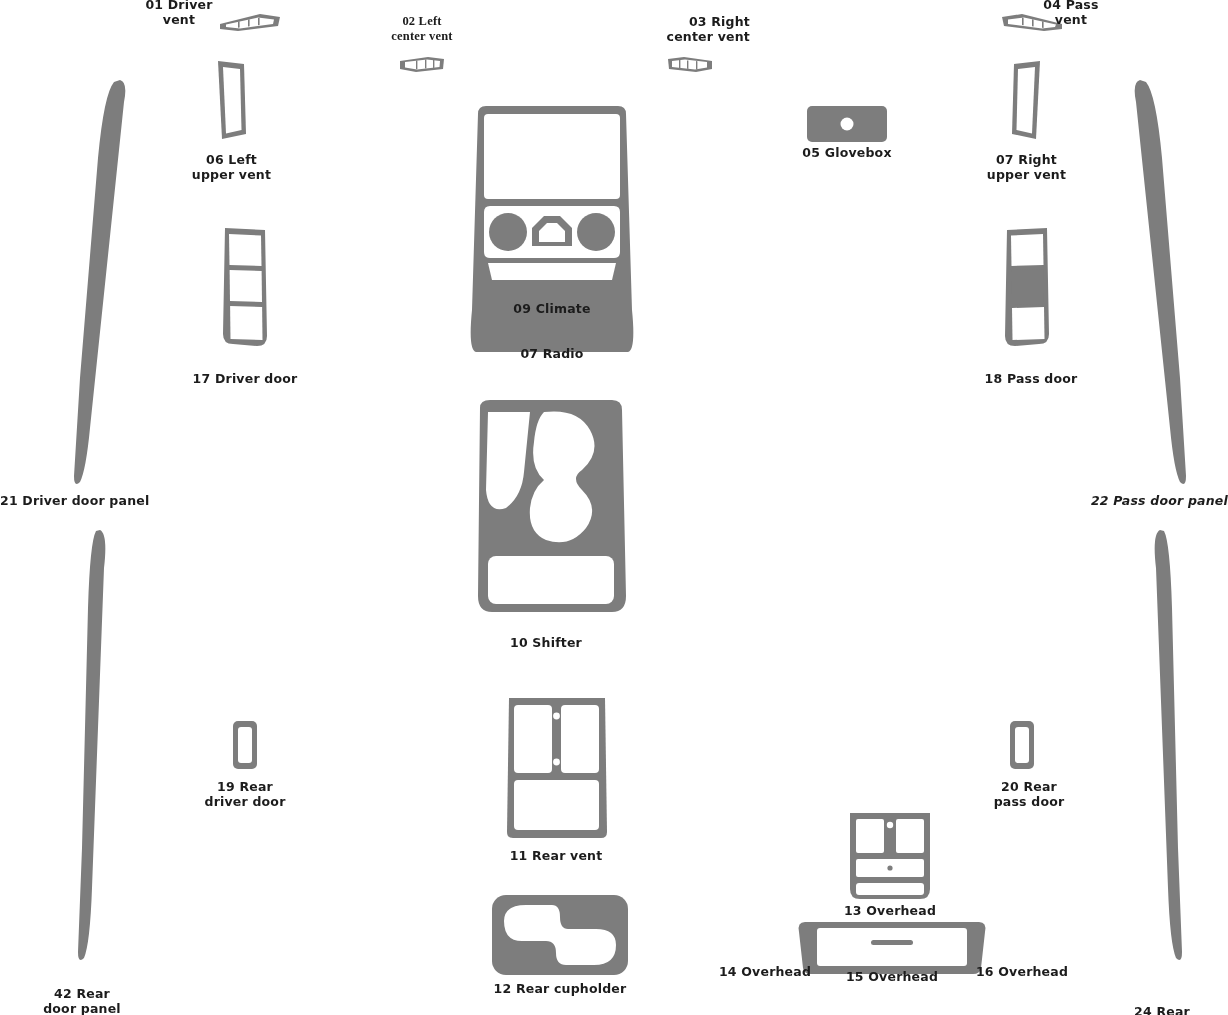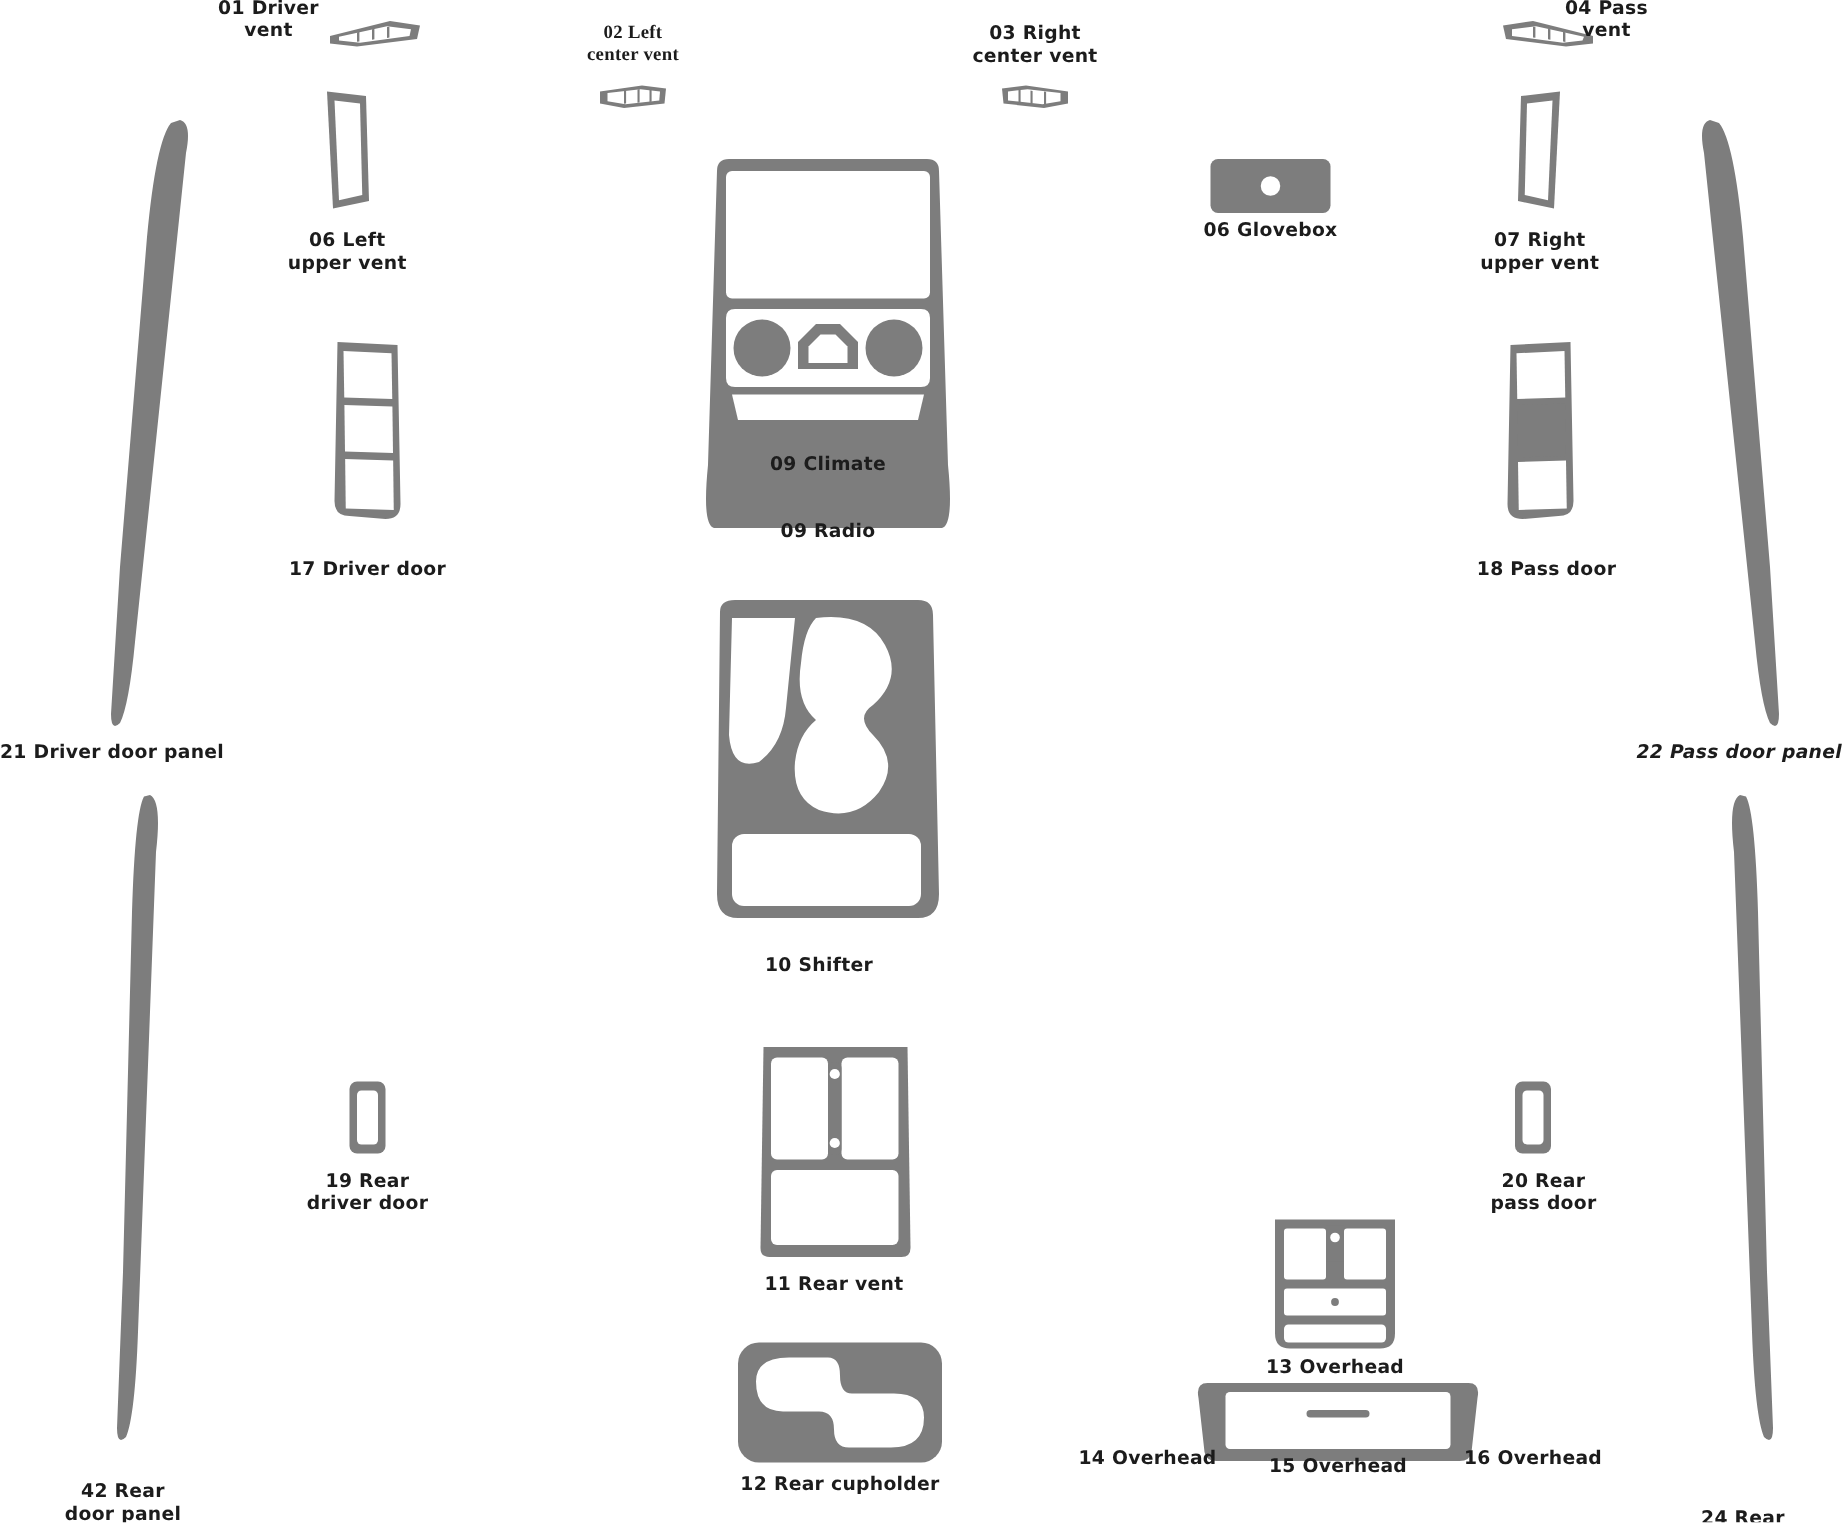--- a/index.html
+++ b/index.html
@@ -73,42 +73,42 @@
 
   <div class="part" style="left:666px; top:55px;">
     <svg width="48" height="18" viewBox="0 0 48 18">
       <path class="fillgray" d="M2,4 L18,2 L46,6 L46,14 L30,17 L3,14 Z"></path>
       <path class="fillwhite" d="M6,6 L19,4.5 L41,7 L41,12.5 L29,14.5 L6,12 Z"></path>
       <path class="fillgray" d="M13,4.8 L14.4,5 L14.4,13.2 L13,13 Z"></path>
       <path class="fillgray" d="M21,5.4 L22.4,5.6 L22.4,14 L21,13.8 Z"></path>
       <path class="fillgray" d="M30,6 L31.4,6.2 L31.4,14.5 L30,14.6 Z"></path>
     </svg>
   </div>
-  <div class="lbl" style="left:630px; top:14px; width:120px;">03 Right
+  <div class="lbl" style="left:630px; top:14px; width:120px;text-align:right;">03 Right
 center vent</div>
 
   <div class="part" style="left:1000px; top:12px;">
     <svg width="64" height="20" viewBox="0 0 64 20">
       <path class="fillgray" d="M2,5 L22,2 L62,12 L62,17 L44,19 L4,14 Z"></path>
       <path class="fillwhite" d="M8,7.5 L24,5.5 L56,12.5 L55,15 L42,16.5 L8,12 Z"></path>
       <path class="fillgray" d="M22,5.8 L23.6,6 L23.6,13.2 L22,13 Z"></path>
       <path class="fillgray" d="M32,7.2 L33.6,7.5 L33.6,14.5 L32,14.2 Z"></path>
       <path class="fillgray" d="M42,9.2 L43.6,9.5 L43.6,16 L42,15.7 Z"></path>
     </svg>
   </div>
   <div class="lbl" style="left:1012px; top:-3px; width:118px;">04 Pass
 vent</div>
 
   <div class="part" style="left:807px; top:106px;">
     <svg width="80" height="36" viewBox="0 0 80 36">
       <rect class="fillgray" x="0" y="0" width="80" height="36" rx="5"></rect>
       <circle class="fillwhite" cx="40" cy="18" r="6.5"></circle>
     </svg>
   </div>
-  <div class="lbl" style="left:777px; top:145px; width:140px;">06 Glovebox</div>
+  <div class="lbl" style="left:777px; top:145px; width:140px;">05 Glovebox</div>
 
   <div class="part" style="left:213px; top:58px;">
     <svg width="36" height="84" viewBox="0 0 36 84">
       <path class="fillgray" d="M5,3 L31,6 L33,76 L9,81 Z"></path>
       <path class="fillwhite" d="M10,9 L27,11 L28.5,72 L13,75.5 Z"></path>
     </svg>
   </div>
   <div class="lbl" style="left:171px; top:152px; width:121px;">06 Left
 upper vent</div>
 
@@ -127,21 +127,21 @@
       <rect class="fillwhite" x="24" y="14" width="136" height="85" rx="4"></rect>
       <path class="fillwhite" d="M24,112 Q24,106 30,106 L154,106 Q160,106 160,112 L160,152 Q160,158 154,158 L30,158 Q24,158 24,152 Z"></path>
       <circle class="fillgray" cx="48" cy="132" r="19"></circle>
       <circle class="fillgray" cx="136" cy="132" r="19"></circle>
       <path class="fillgray" d="M72,128 L84,116 L100,116 L112,128 L112,146 L72,146 Z"></path>
       <path class="fillwhite" d="M79,131 L87,123 L97,123 L105,131 L105,142 L79,142 Z"></path>
       <path class="fillwhite" d="M28,163 L156,163 L152,180 L32,180 Z"></path>
     </svg>
   </div>
   <div class="lbl" style="left:482px; top:301px; width:140px;">09 Climate</div>
-  <div class="lbl" style="left:482px; top:346px; width:140px;">09 Radio</div>
+  <div class="lbl" style="left:482px; top:346px; width:140px;">07 Radio</div>
 
   <div class="part" style="left:466px; top:398px;">
     <svg width="168" height="222" viewBox="0 0 168 222">
       <path class="fillgray" d="M14,10 Q14,2 24,2 L146,2 Q156,2 156,12 L160,198 Q160,214 146,214 L26,214 Q12,214 12,198 Z"></path>
       <path class="fillwhite" d="M22,14 L64,14 L58,74 Q56,98 40,110 Q22,116 20,92 Z"></path>
       <path class="fillwhite" d="M78,14 Q112,10 124,32 Q136,54 116,72 Q104,80 116,92 Q134,110 120,130 Q104,150 80,142 Q62,134 64,110 Q66,92 78,82 Q64,70 68,44 Q70,22 78,14 Z"></path>
       <rect class="fillwhite" x="22" y="158" width="126" height="48" rx="8"></rect>
     </svg>
   </div>
   <div class="lbl" style="left:480px; top:635px; width:132px;">10 Shifter</div>

